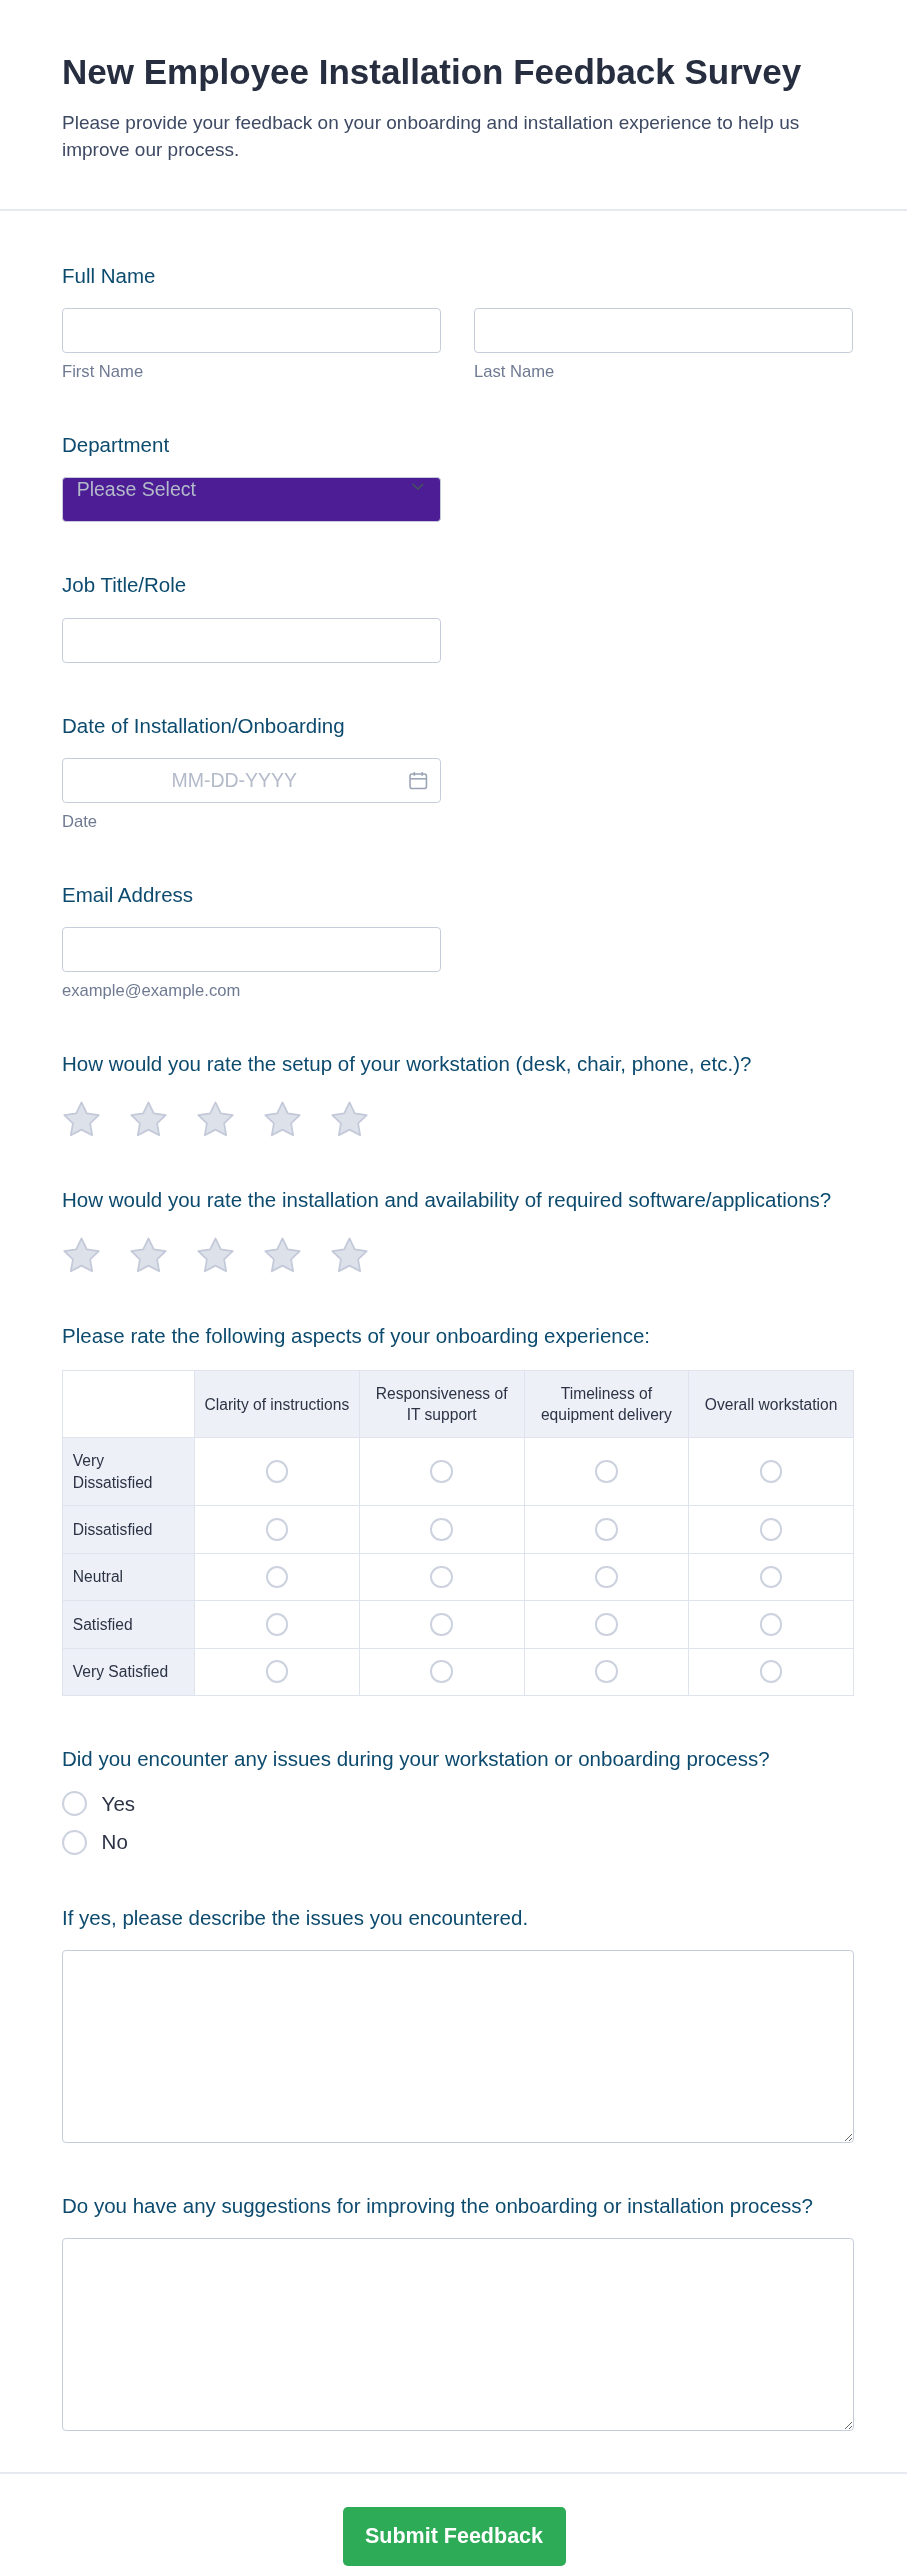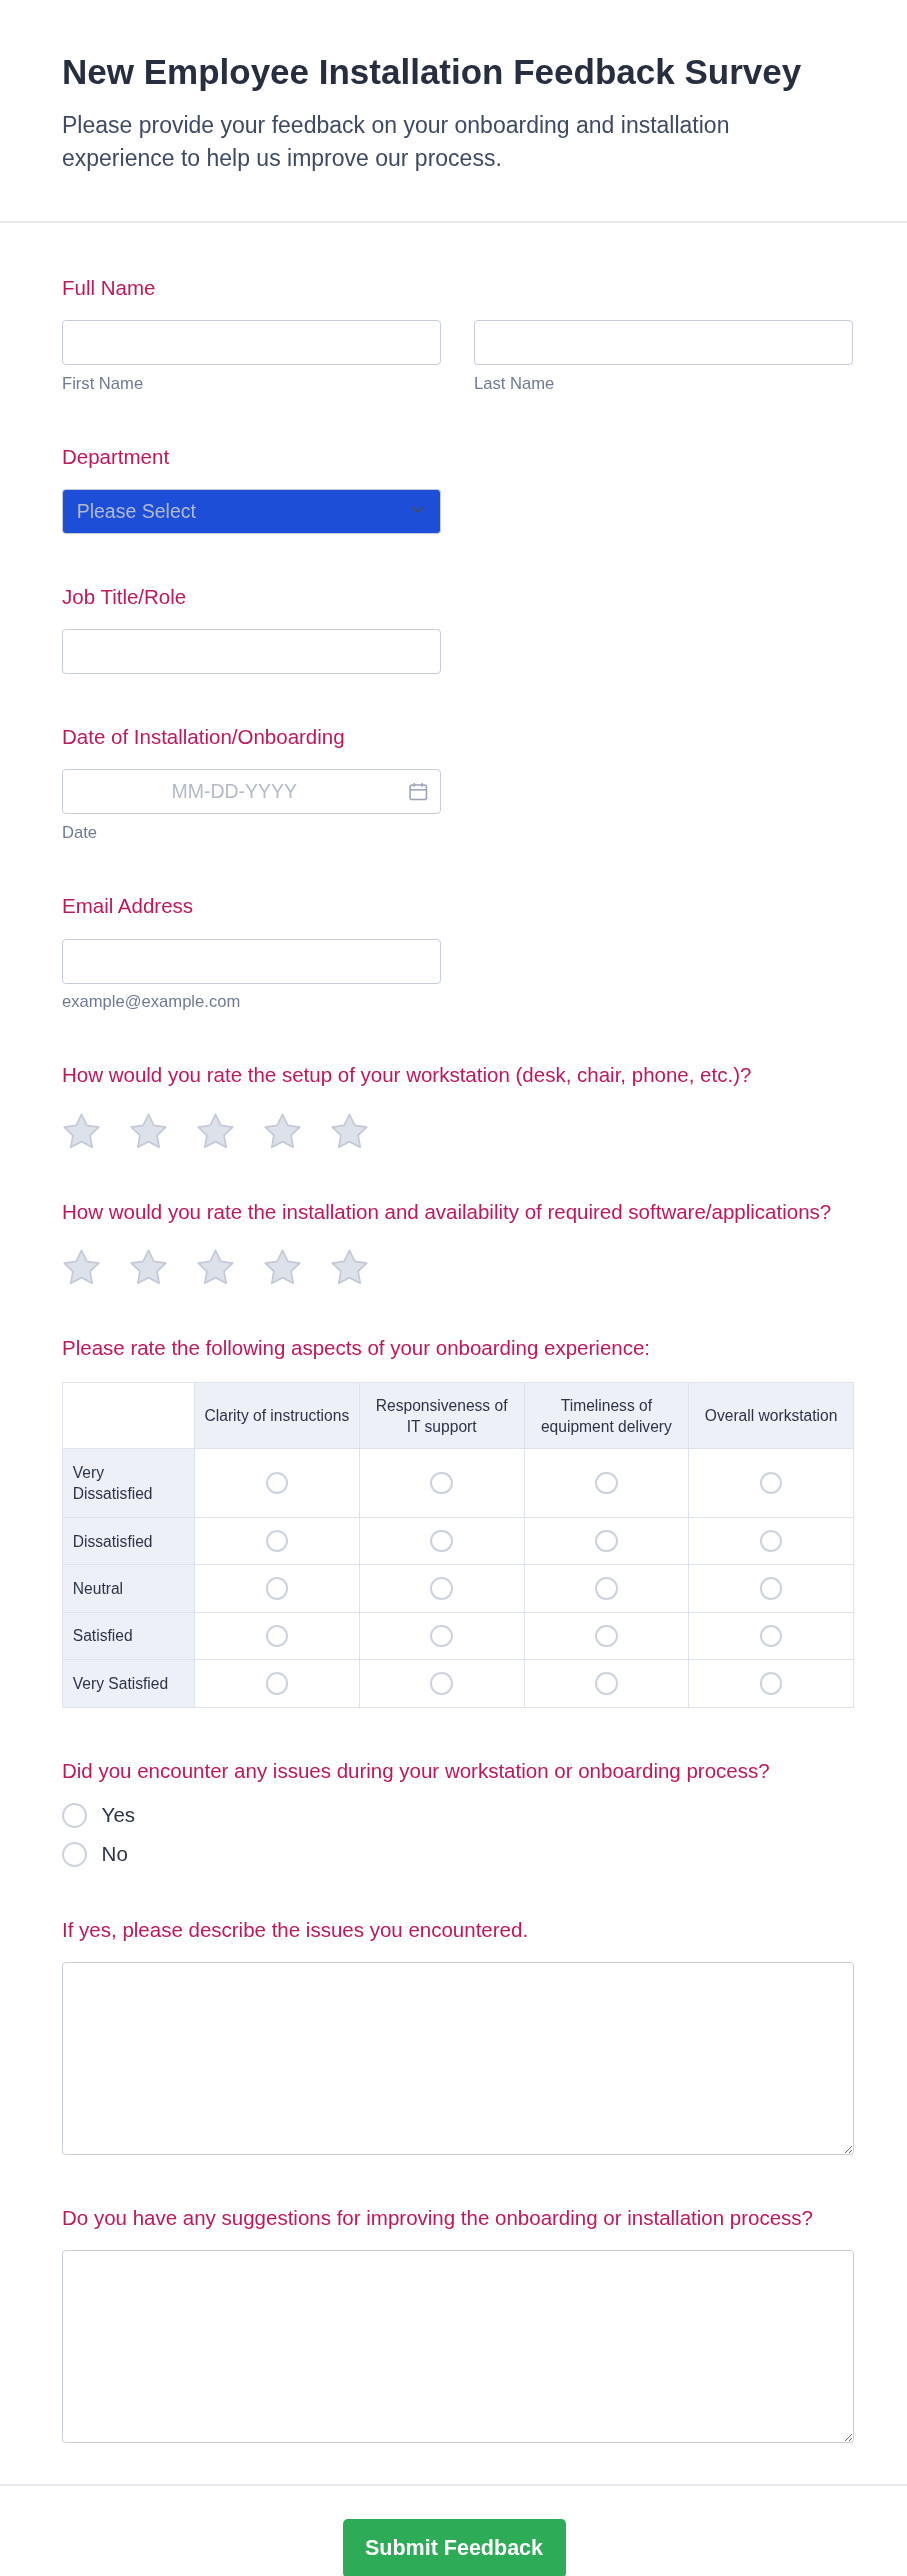--- a/index.html
+++ b/index.html
@@ -8,45 +8,45 @@
     width: 908px;
     background: #ffffff;
     font-family: "Liberation Sans", sans-serif;
     color: #2c3345;
   }
   .page { width: 908px; background: #fff; }
 
   
   .header { padding: 49px 62px 45px; border-bottom: 2px solid #e6e9f0; }
   .form-title { margin: 0; font-size: 35px; line-height: 1.32; font-weight: 700; color: #262e40; }
-  .form-subtitle { margin: 13.7px 0 0; font-size: 23px; line-height: 1.45; color: #3e4a63; max-width: 791px; }
+  .form-subtitle { margin: 13.7px 0 0; font-size: 19px; line-height: 1.45; color: #3e4a63; max-width: 791px; }
 
   
   .main { padding: 51px 0 0 62px; }
   .group { margin-bottom: 49px; }
-  .label { font-size: 20.5px; font-weight: 500; color: #be185d; line-height: 1.4; margin-bottom: 17.6px; max-width: 839px; }
+  .label { font-size: 20.5px; font-weight: 500; color: #0c4a6e; line-height: 1.4; margin-bottom: 17.6px; max-width: 839px; }
 
   .text-input {
     height: 45px; border: 1.5px solid #c6ccda; border-radius: 3.9px;
     padding: 0 14.6px; font-size: 19.5px; color: #2c3345; background: #fff;
     font-family: inherit; outline: none; display: block;
   }
   .text-input::placeholder { color: #b3bac9; }
   .w-half { width: 379px; }
 
   .name-row { display: flex; gap: 33px; width: 791px; }
   .name-col { flex: 1; }
   .name-col .text-input { width: 100%; }
   .sublabel { margin-top: 8.8px; font-size: 16.6px; color: #6f7a92; }
 
   
   .select {
     position: relative; width: 379px; height: 45px;
-    border: 1.5px solid #c6ccda; border-radius: 3.9px; background: #1d4ed8;
-    display: flex; align-items: center; padding: 0 13.7px; cursor: pointer;
+    border: 1.5px solid #c6ccda; border-radius: 3.9px; background: #4c1d95;
+    display: flex; align-items: flex-start; padding: 0 13.7px; cursor: pointer;
   }
   .select-text { flex: 1; font-size: 19.5px; color: #b3bac9; }
 
   
   .date-wrap { position: relative; width: 379px; }
   .date-wrap .text-input { width: 100%; padding-right: 49px; text-align: center; }
   .cal-icon { position: absolute; right: 12.7px; top: 11.7px; display: flex; }
 
   
   .stars { display: flex; gap: 28px; margin-top: 21.5px; }

